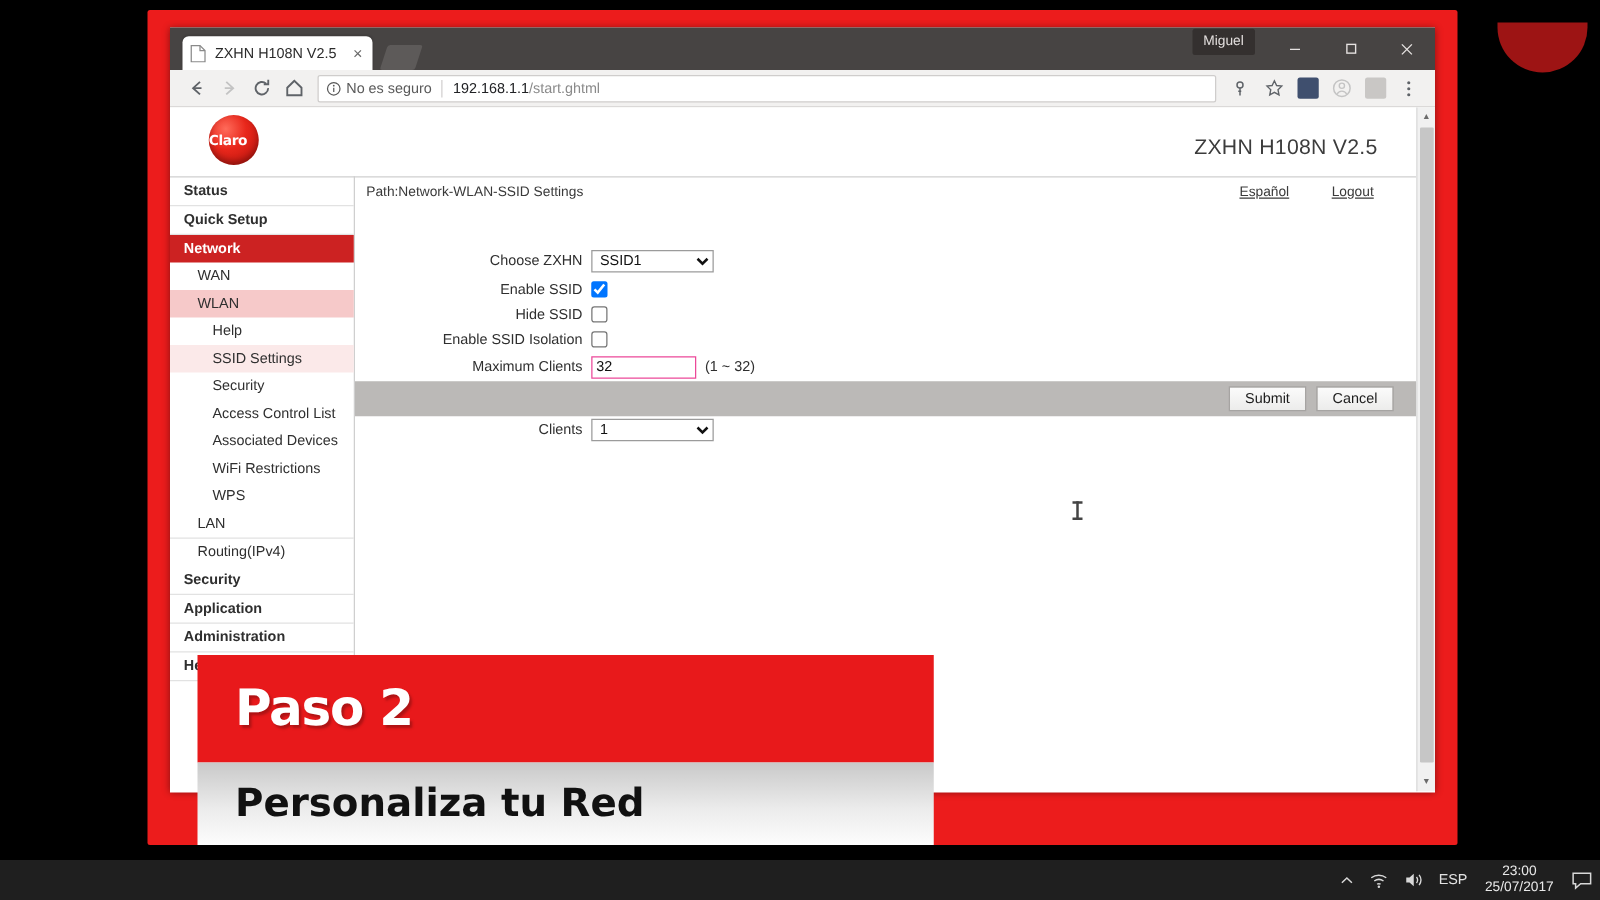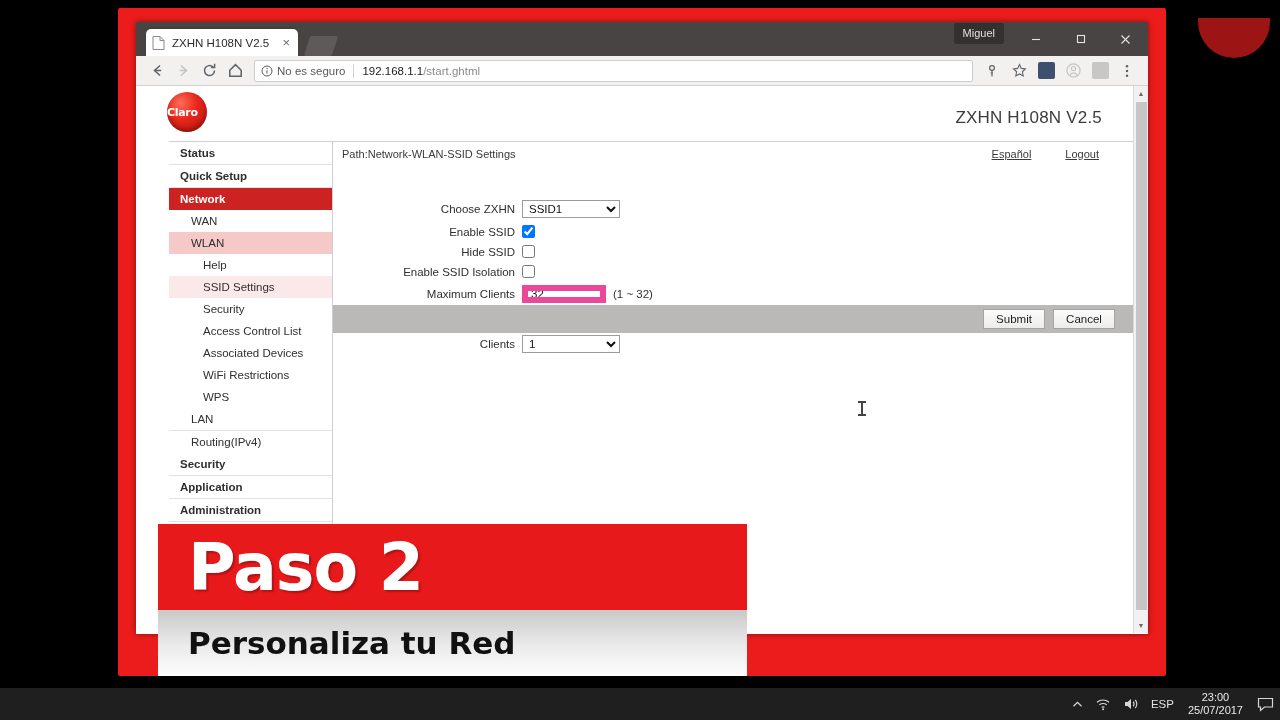--- a/index.html
+++ b/index.html
@@ -140,25 +140,24 @@
   }
   .model {
     position: absolute; right: 31px; top: 22px;
     font-size: 17px; color: #3c3c3c; letter-spacing: .2px;
   }
 
   .r-body { display: flex; align-items: flex-start; }
 
   
   .sidebar {
-    width: 164px; flex: none;
+    width: 148px; flex: none;
     border-top: 1px solid #cfcfcf;
     border-right: 1px solid #cfcfcf;
     background: #fff;
-    margin-left: 33px;
   }
   .nav-item {
     font-size: 11.5px; padding: 5px 0 5px 11px;
     border-bottom: 1px solid #e2e2e2;
     color: #2f2f2f; white-space: nowrap;
   }
   .nav-item.lvl0 { font-weight: bold; }
   .nav-item.lvl1 { padding-left: 22px; border-bottom: none; }
   .nav-item.lvl2 { padding-left: 34px; border-bottom: none; }
   .nav-item.active-red { background: #cc2222; color: #fff; font-weight: bold; border-bottom: none; }
@@ -185,21 +184,21 @@
   .fhint { margin-left: 7px; color: #2f2f2f; white-space: nowrap; }
   select.f {
     width: 98px; height: 18px; font-size: 11.5px;
     font-family: "Liberation Sans", sans-serif;
     border: 1px solid #9b9b9b; background: #fff; color: #111;
     padding: 0 2px;
   }
   input.f {
     height: 18px; font-size: 11.5px; color: #111;
     font-family: "Liberation Sans", sans-serif;
-    border: 6px solid #ec4899; background: #fff;
+    border: 1px solid #ec4899; background: #fff;
     padding: 0 3px;
   }
   input.f.w-num { width: 84px; }
   input.f.w-ssid { width: 106px; border: 1px solid #5b9dd9; outline: none; }
   input.cb {
     width: 13px; height: 13px; margin: 0;
   }
   .ibeam {
     position: absolute; left: 725px; top: 315px;
     width: 2px; height: 15px; background: #444;
@@ -226,21 +225,21 @@
 
   
   .banner-red {
     position: absolute; left: 158px; top: 524px;
     width: 589px; height: 86px;
     background: #e8191b;
     display: flex; align-items: center;
     padding-left: 30px;
   }
   .banner-red span {
-    color: #fff; font-size: 65px; font-weight: bold;
+    color: #fff; font-size: 40px; font-weight: bold;
     font-family: "DejaVu Sans", sans-serif; letter-spacing: -1px;
     text-shadow: 2px 2px 2px rgba(0,0,0,.25);
   }
   .banner-grey {
     position: absolute; left: 158px; top: 610px;
     width: 589px; height: 66px;
     background: linear-gradient(#c9c9c9, #ebebeb 55%, #fdfdfd);
     display: flex; align-items: center;
     padding-left: 30px;
   }

